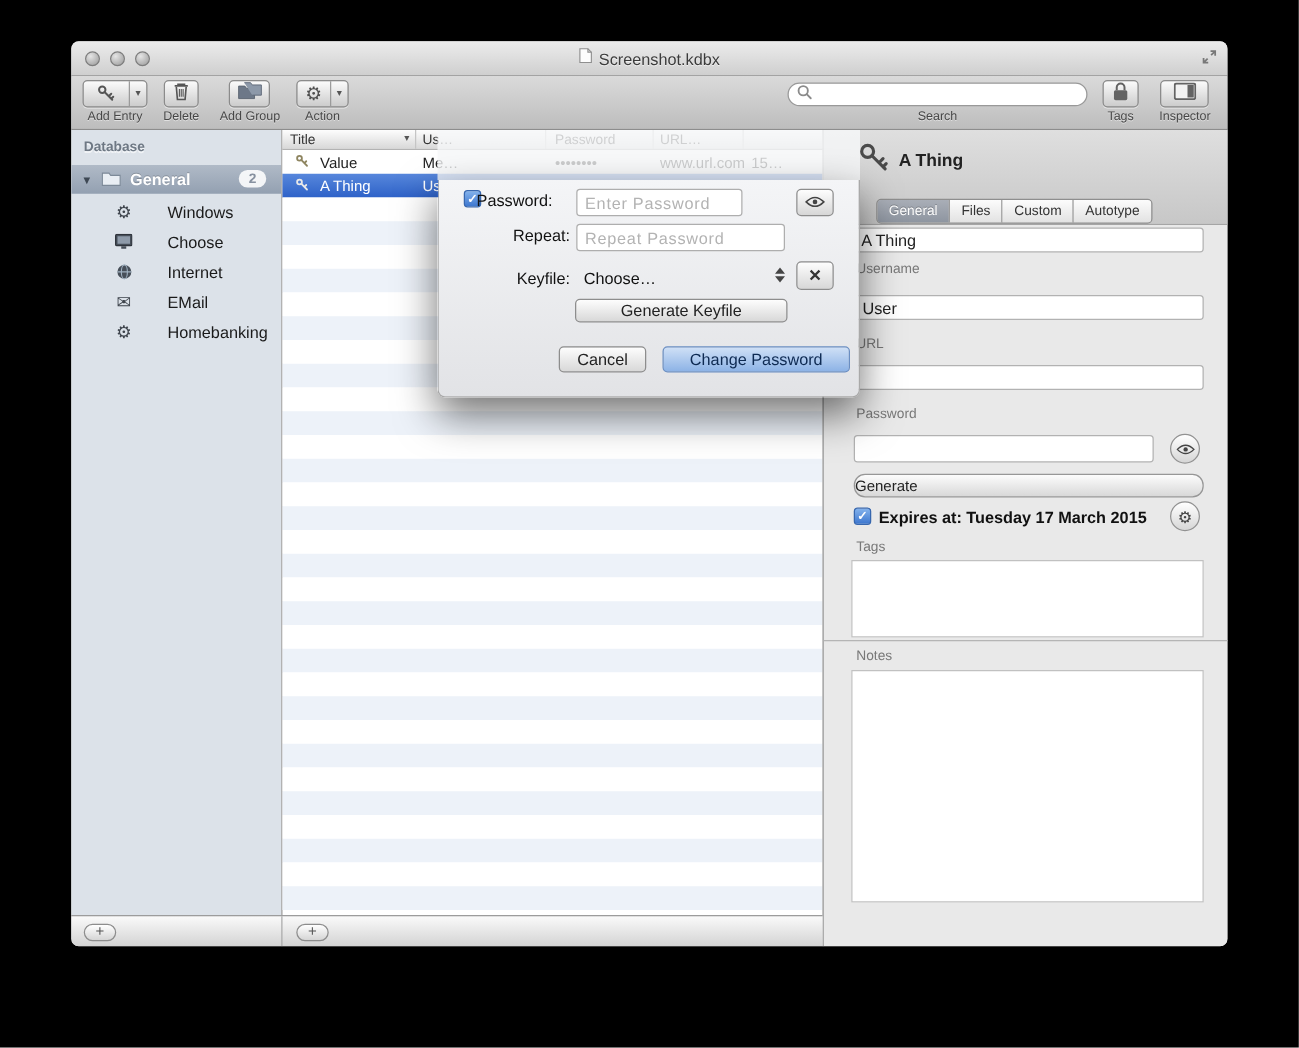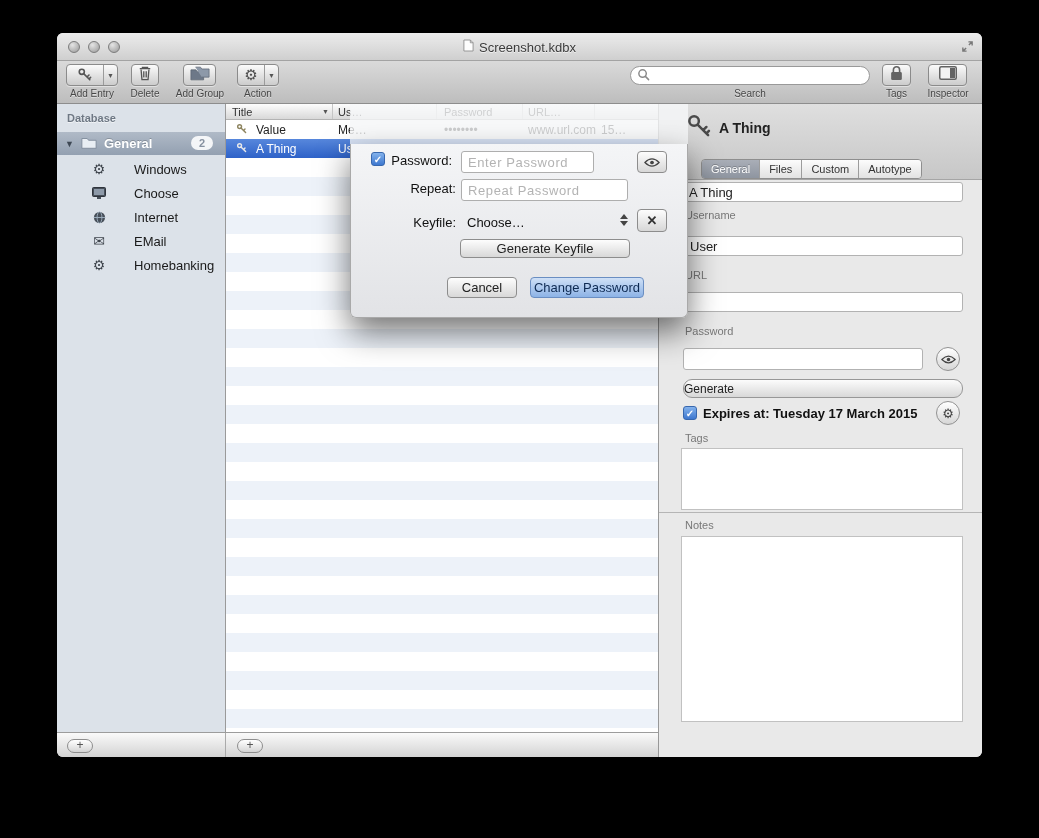--- a/index.html
+++ b/index.html
@@ -332,21 +332,21 @@
     <span class="plusbtn" style="left:180px">+</span>
   </div>
 
   <div class="sheet">
     <div class="sheet-top"></div>
     <div class="sheet-body"></div>
 
     <span class="chk" style="left:21px;top:48px">
         <span>✓</span>
       </span>
-    <span class="dlabel" style="left:34px;top:49px">Password:</span>
+    <span class="dlabel" style="left:24px;top:49px">Password:</span>
     <input class="dfield" style="left: 111px; top: 47px; width: 133px;" placeholder="Enter Password">
     <span class="sqbtn" style="left:287px;top:47px;width:30px;height:22px">
         <span><svg width="16" height="9" viewBox="0 0 18 10">
             <path d="M1 5 Q9 -3 17 5 Q9 13 1 5 z" fill="none" stroke="#444" stroke-width="1.3"></path>
             <circle cx="9" cy="5" r="2.1" fill="#444"></circle>
           </svg></span>
       </span>
 
     <span class="dlabel" style="left:38px;top:77px">Repeat:</span>
     <input class="dfield" style="left: 111px; top: 75px; width: 167px;" placeholder="Repeat Password">
@@ -361,18 +361,18 @@
         <span>✕</span>
       </span>
 
     <div class="pbtn" style="left:110px;top:135px;width:170px;height:19px">
         <span>Generate Keyfile</span>
       </div>
 
     <div class="pbtn" style="left:97px;top:173px;width:70px">
         <span>Cancel</span>
       </div>
-    <div class="pbtn default" style="left:180px;top:173px;width:114px">
+    <div class="pbtn default" style="left:180px;top:173px;width:150px">
         <span>Change Password</span>
       </div>
   </div>
 
 </div>
 
 </body></html>

